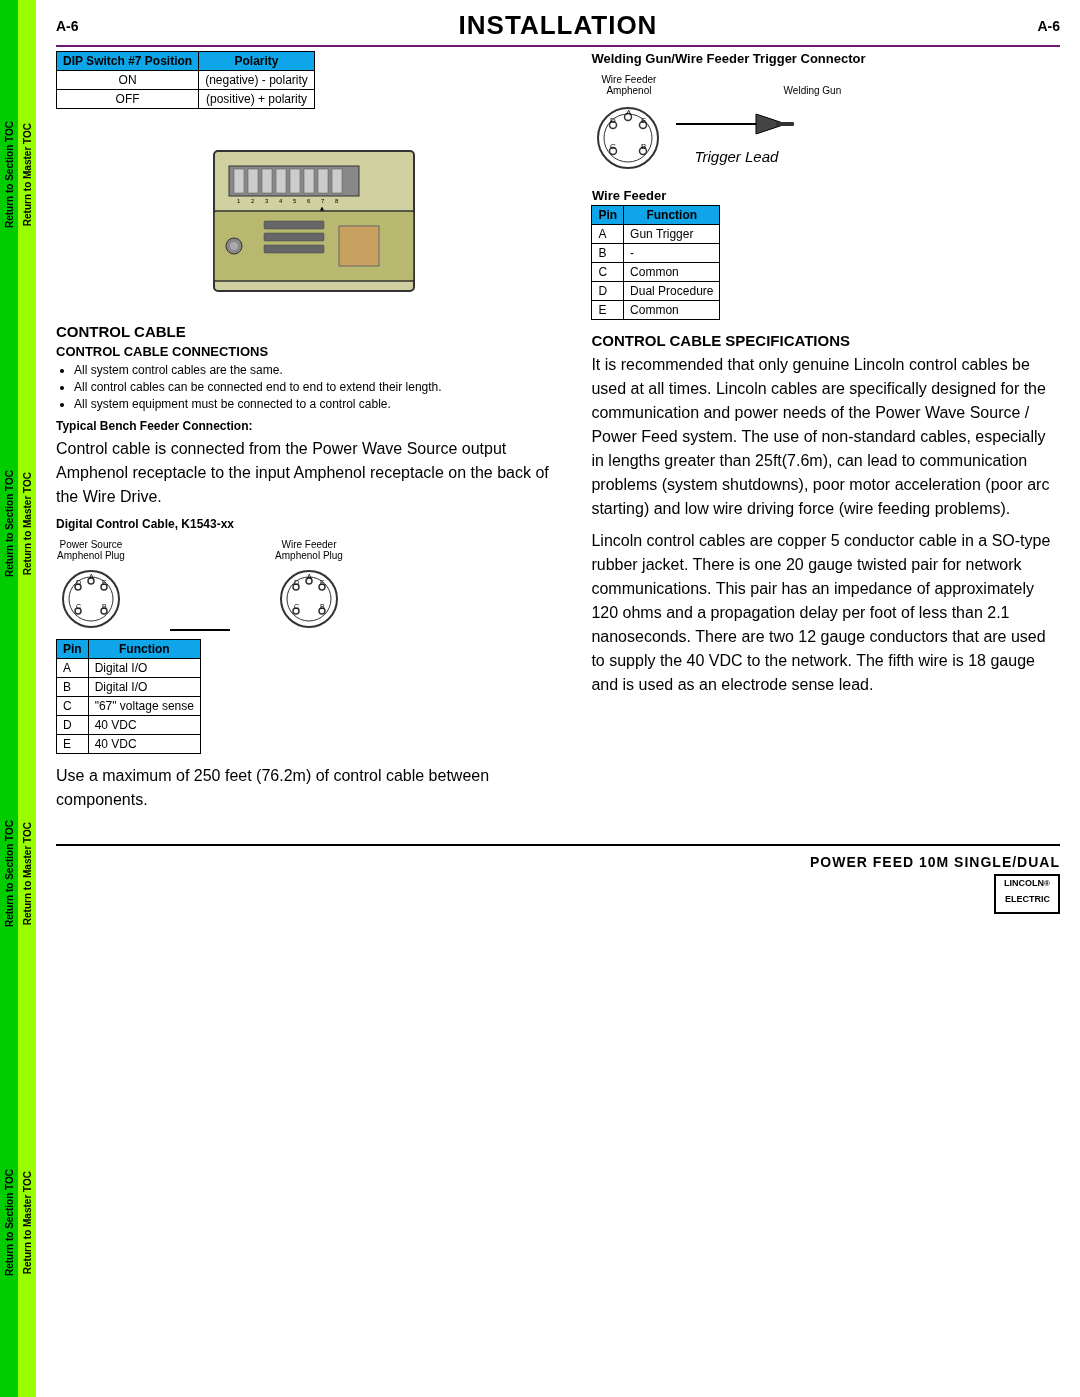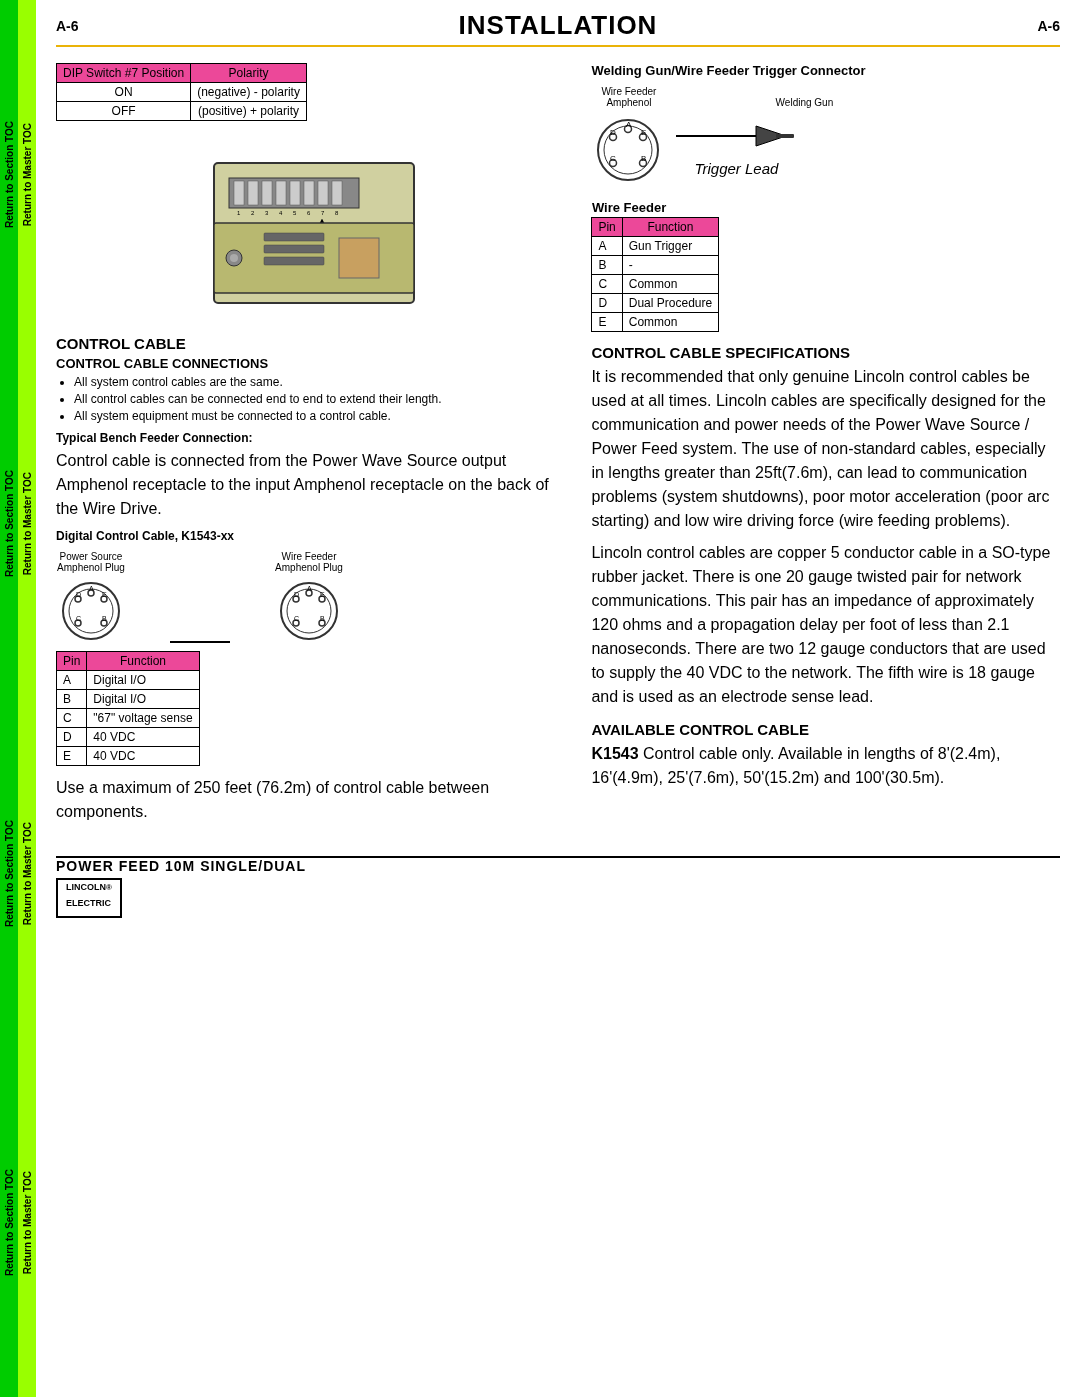--- a/index.html
+++ b/index.html
@@ -49,23 +49,23 @@
     .main-content {
       margin-left: 36px;
       padding: 10px 20px 20px 20px;
     }
 
     
     .page-header {
       display: flex;
       justify-content: space-between;
       align-items: center;
-      border-bottom: 2px solid #eab308;
+      border-bottom: 2px solid #701a75;
       padding-bottom: 4px;
-      margin-bottom: 16px;
+      margin-bottom: 4px;
     }
     .page-header-left {
       font-size: 14px;
       font-weight: bold;
     }
     .page-header-title {
       font-size: 26px;
       font-weight: bold;
       text-align: center;
       flex: 1;
@@ -91,22 +91,22 @@
     
     table {
       border-collapse: collapse;
       font-size: 12px;
     }
     table th, table td {
       border: 1px solid #000;
       padding: 2px 6px;
     }
     table th {
-      background: #ec4899;
-      font-weight: normal;
+      background: #0ea5e9;
+      font-weight: bold;
       text-align: center;
     }
     .dip-table th { text-align: center; }
     .dip-table td { text-align: center; }
 
     
     .section-title {
       font-size: 15px;
       font-weight: bold;
       text-transform: uppercase;
@@ -150,24 +150,24 @@
       line-height: 1.5;
     }
 
     
     .wf-table {
       font-size: 12px;
     }
 
     
     .page-footer {
-      text-align: left;
+      text-align: right;
       margin-top: 20px;
       border-top: 2px solid #000;
-      padding-top: 0;
+      padding-top: 8px;
     }
     .footer-title {
       font-size: 14px;
       font-weight: bold;
       letter-spacing: 1px;
     }
     .lincoln-logo {
       display: inline-block;
       border: 2px solid #000;
       padding: 2px 8px;
@@ -453,21 +453,21 @@
               <circle cx="37" cy="19" r="3.5" fill="#fff" stroke="#333" stroke-width="1.5"></circle>
               <text x="35" y="17" font-size="8" fill="#000">A</text>
               <circle cx="22" cy="53" r="3.5" fill="#fff" stroke="#333" stroke-width="1.5"></circle>
               <text x="19" y="51" font-size="8" fill="#000">C</text>
               <circle cx="52" cy="53" r="3.5" fill="#fff" stroke="#333" stroke-width="1.5"></circle>
               <text x="50" y="51" font-size="8" fill="#000">B</text>
             </svg>
           </div>
 
           <div style="display:flex; flex-direction:column; align-items:center;">
-            <div style="font-size:10px; text-align:right; position:relative; left:68px; top:0;">Welding Gun</div>
+            <div style="font-size:10px; text-align:right; position:relative; left:76px; top:0;">Welding Gun</div>
             <div style="display:flex; align-items:center; gap:5px; margin-top:8px;">
 
               <svg width="120" height="40" viewBox="0 0 120 40">
                 <line x1="0" y1="20" x2="80" y2="20" stroke="#000" stroke-width="2"></line>
 
                 <path d="M80,10 L110,20 L80,30 Z" fill="#444" stroke="#000" stroke-width="1"></path>
                 <rect x="100" y="18" width="18" height="4" fill="#333" rx="1"></rect>
               </svg>
             </div>
             <div class="trigger-lead" style="font-size:15px; margin-top:4px;">Trigger Lead</div>
@@ -510,26 +510,20 @@
           </table>
         </div>
       </div>
 
       <div class="section-block">
         <div class="section-title">CONTROL CABLE SPECIFICATIONS</div>
         <p class="para">It is recommended that only genuine Lincoln control cables be used at all times. Lincoln cables are specifically designed for the communication and power needs of the Power Wave Source / Power Feed system. The use of non-standard cables, especially in lengths greater than 25ft(7.6m), can lead to communication problems (system shutdowns), poor motor acceleration (poor arc starting) and low wire driving force (wire feeding problems).</p>
         <p class="para">Lincoln control cables are copper 5 conductor cable in a SO-type rubber jacket. There is one 20 gauge twisted pair for network communications. This pair has an impedance of approximately 120 ohms and a propagation delay per foot of less than 2.1 nanoseconds. There are two 12 gauge conductors that are used to supply the 40 VDC to the network. The fifth wire is 18 gauge and is used as an electrode sense lead.</p>
       </div>
 
-      <div class="section-block">
-        <div class="section-title">AVAILABLE CONTROL CABLE</div>
-        <p class="para">
-          <strong>K1543</strong>&nbsp;<span>Control cable only. Available in lengths of 8'(2.4m), 16'(4.9m), 25'(7.6m), 50'(15.2m) and 100'(30.5m).</span>
-        </p>
-      </div>
 
     </div>
   </div>
 
   <div class="page-footer">
     <div class="footer-title">POWER FEED 10M SINGLE/DUAL</div>
     <div class="lincoln-logo">
       <span>LINCOLN</span><span style="font-size:8px; vertical-align:super;">®</span><br>
       <span>ELECTRIC</span>
     </div>

